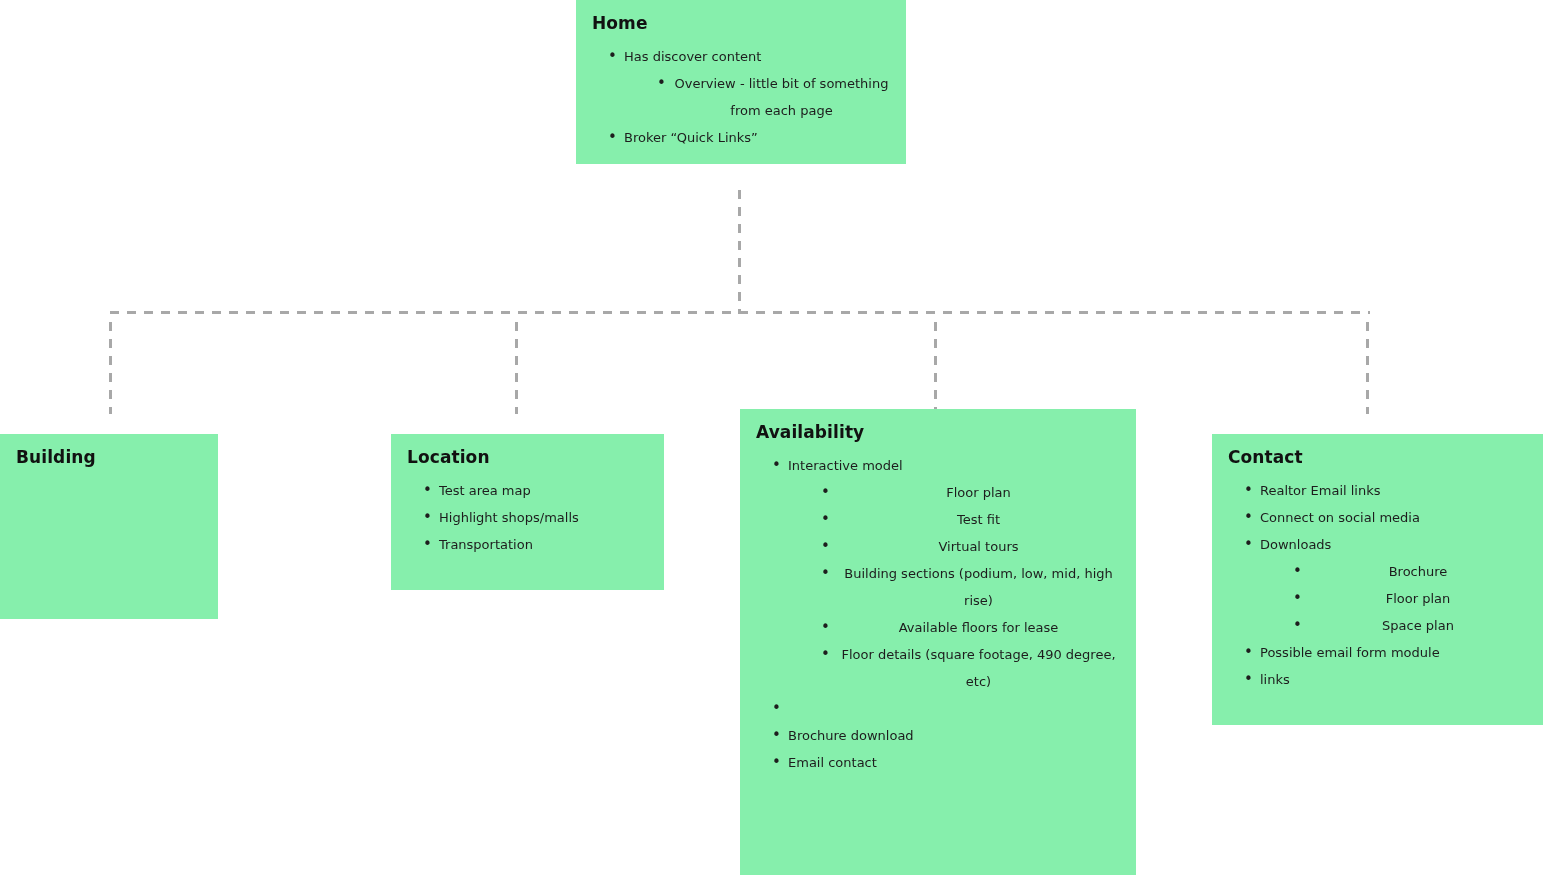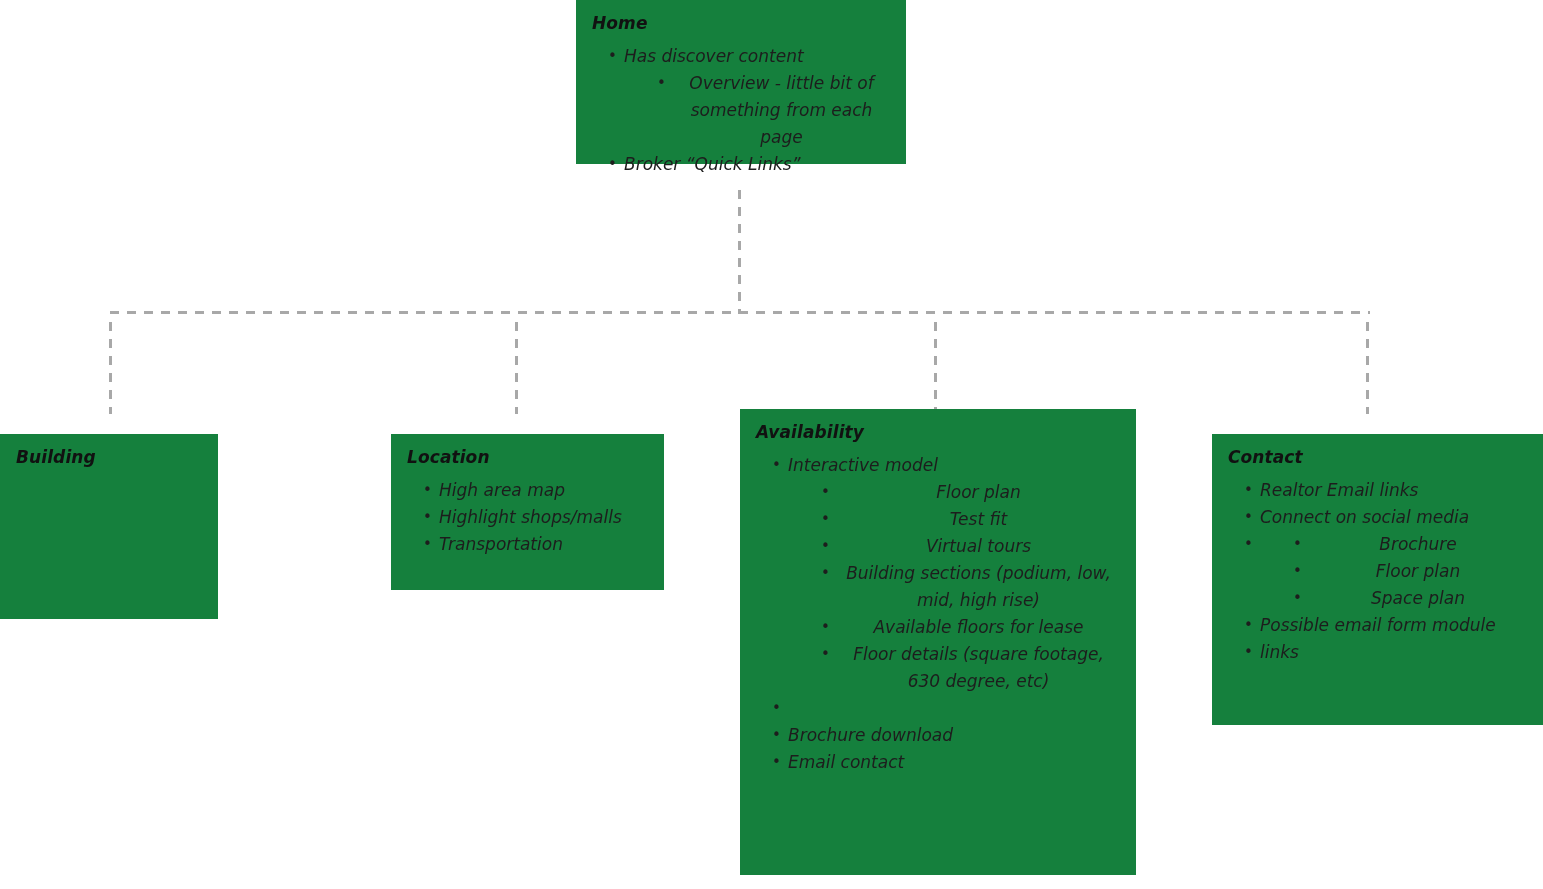--- a/index.html
+++ b/index.html
@@ -20,43 +20,42 @@
   #canvas {
     position: absolute;
     left: 0; top: 0;
     width: 1543px;
     height: 889px;
   }
 
   
   .node {
     position: absolute;
-    background: #15803d;
+    background: #86efac;
     box-sizing: border-box;
     padding: 12px 16px 14px 16px;
-    font-style: italic;
   }
   .node-title {
     font-size: 17px;
     font-weight: bold;
     line-height: 1.35;
     color: #111111;
     margin: 0 0 8px 0;
     letter-spacing: 0.1px;
   }
 
   
   ul.bl {
     list-style: none;
     margin: 0;
     padding: 0;
   }
   ul.bl li {
     position: relative;
-    font-size: 17px;
+    font-size: 13px;
     line-height: 27px;
     color: #1d1d1d;
     padding-left: 18px;
     margin: 0;
   }
   ul.bl li > .btxt { display: block; }
   ul.bl li::before {
     content: "\2022";
     position: absolute;
     left: 2px;
@@ -140,21 +139,21 @@
   </div>
 
   <div class="node" style="left:0px; top:434px; width:218px; height:185px;">
     <div class="node-title">Building</div>
   </div>
 
   <div class="node" style="left:391px; top:434px; width:273px; height:156px;">
     <div class="node-title">Location</div>
     <ul class="bl lvl1">
       <li>
-        <span class="btxt">High area map</span>
+        <span class="btxt">Test area map</span>
       </li>
       <li>
         <span class="btxt">Highlight shops/malls</span>
       </li>
       <li>
         <span class="btxt">Transportation</span>
       </li>
     </ul>
   </div>
 
@@ -173,21 +172,21 @@
           <li>
             <span class="btxt">Virtual tours</span>
           </li>
           <li>
             <span class="btxt">Building sections (podium, low, mid, high rise)</span>
           </li>
           <li>
             <span class="btxt">Available floors for lease</span>
           </li>
           <li>
-            <span class="btxt">Floor details (square footage, 630 degree, etc)</span>
+            <span class="btxt">Floor details (square footage, 490 degree, etc)</span>
           </li>
         </ul>
       </li>
       <li class="spacer"></li>
       <li>
         <span class="btxt">Brochure download</span>
       </li>
       <li>
         <span class="btxt">Email contact</span>
       </li>
@@ -197,20 +196,21 @@
   <div class="node" style="left:1212px; top:434px; width:331px; height:291px;padding-left:16px;">
     <div class="node-title">Contact</div>
     <ul class="bl lvl1">
       <li>
         <span class="btxt">Realtor Email links</span>
       </li>
       <li>
         <span class="btxt">Connect on social media</span>
       </li>
       <li>
+        <span class="btxt">Downloads</span>
         <ul class="bl lvl2">
           <li>
             <span class="btxt">Brochure</span>
           </li>
           <li>
             <span class="btxt">Floor plan</span>
           </li>
           <li>
             <span class="btxt">Space plan</span>
           </li>

